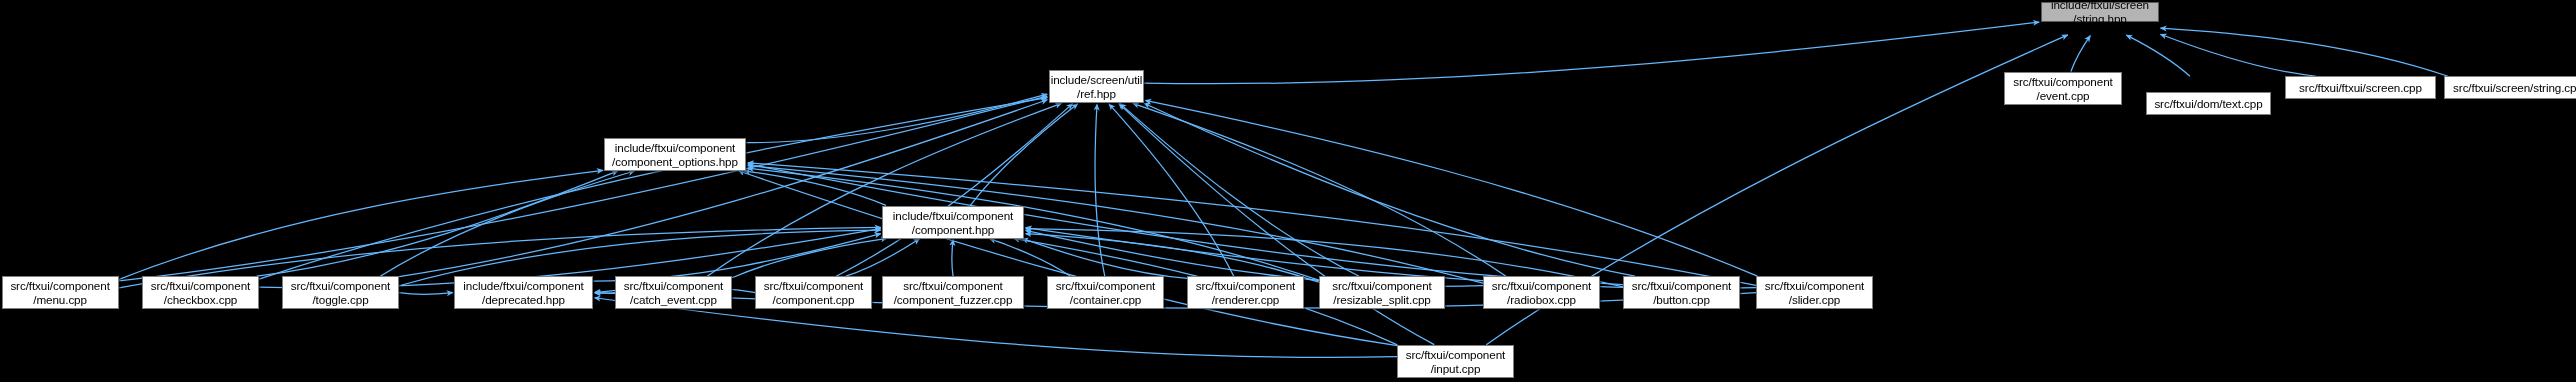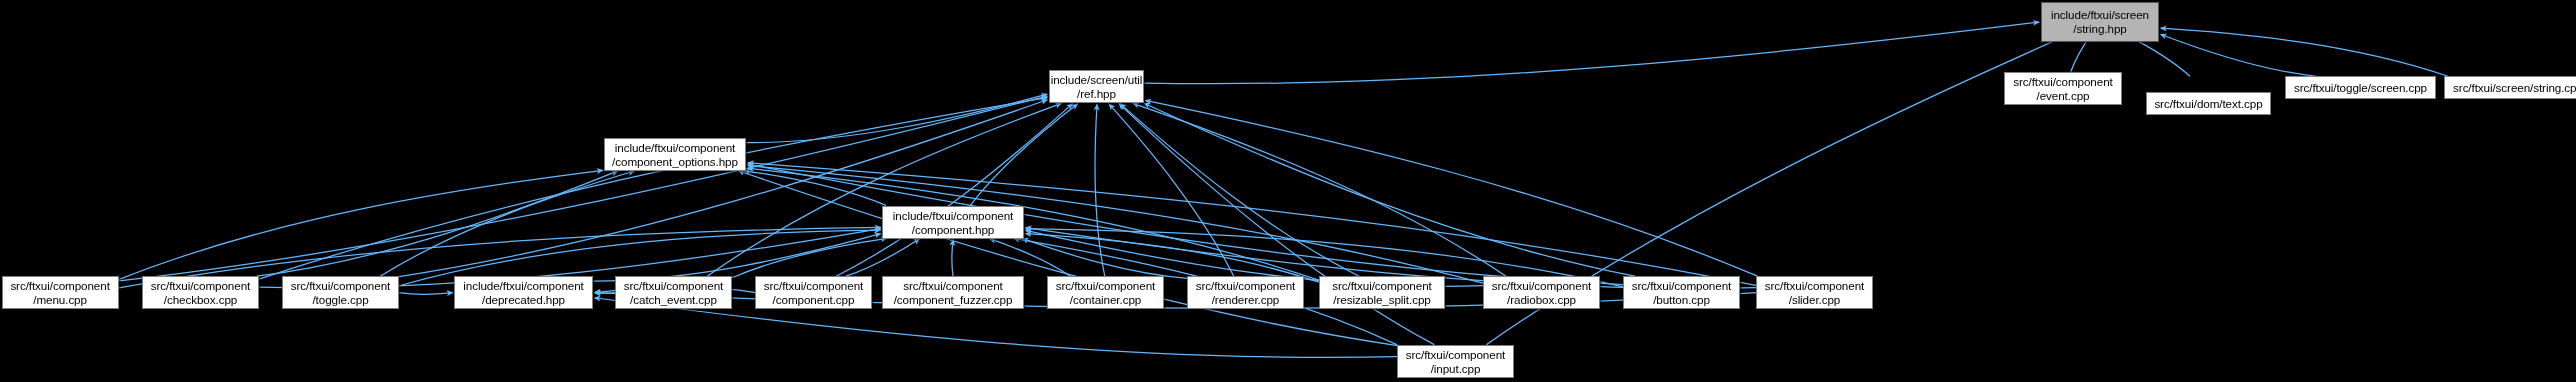--- a/index.html
+++ b/index.html
@@ -97,26 +97,26 @@
         <path d="M2256.0,369.8 C1933.3,377.3 1595.8,334.3 1317.0,292.6" marker-end="url(#arrow)"></path>
         <path d="M1795.0,443.2 C1634.1,369.4 1452.5,332.2 1301.7,306.5" marker-end="url(#arrow)"></path>
         <path d="M970.0,376.0 C898.9,364.6 823.7,369.7 763.0,376.0" marker-end="url(#arrow)"></path>
         <path d="M790.0,376.0 C780.1,377.5 769.7,376.8 763.0,376.0" marker-end="url(#arrow)"></path>
         <path d="M1795.0,458.5 C1441.0,466.5 1069.8,423.9 763.0,382.7" marker-end="url(#arrow)"></path>
         <path d="M2256.0,376.0 C1747.7,410.0 1209.5,394.7 763.0,376.0" marker-end="url(#arrow)"></path>
         <path d="M512.0,376.0 C536.1,379.8 561.7,378.1 581.0,376.0" marker-end="url(#arrow)"></path>
       </g>
   </svg>
   <div id="nodes">
-      <div class="node current" style="left: 2041px; top: 1.6px; width: 118px; height: 40px;"><span class="lbl">include/ftxui/screen
+      <div class="node current" style="left: 2041px; top: 1.6px; width: 118px; height: 20px;"><span class="lbl">include/ftxui/screen
 /string.hpp</span></div>
       <div class="node" style="left: 2004px; top: 72px; width: 118px; height: 33px;"><span class="lbl">src/ftxui/component
 /event.cpp</span></div>
       <div class="node" style="left: 2146px; top: 76px; width: 125px; height: 23.4px; margin-top: 16px;"><span class="lbl">src/ftxui/dom/text.cpp</span></div>
-      <div class="node" style="left: 2285px; top: 76px; width: 151px; height: 23.4px;"><span class="lbl">src/ftxui/toggle/screen.cpp</span></div>
+      <div class="node" style="left: 2285px; top: 76px; width: 151px; height: 23.4px;"><span class="lbl">src/ftxui/ftxui/screen.cpp</span></div>
       <div class="node" style="left: 2444px; top: 76px; width: 148px; height: 23.4px;"><span class="lbl">src/ftxui/screen/string.cpp</span></div>
       <div class="node" style="left: 1049px; top: 70px; width: 95px; height: 33px;"><span class="lbl">include/screen/util
 /ref.hpp</span></div>
       <div class="node" style="left: 604px; top: 138px; width: 142px; height: 33px;"><span class="lbl">include/ftxui/component
 /component_options.hpp</span></div>
       <div class="node" style="left: 882px; top: 206px; width: 142px; height: 33px;"><span class="lbl">include/ftxui/component
 /component.hpp</span></div>
       <div class="node" style="left: 1.6px; top: 276px; width: 117px; height: 33px;"><span class="lbl">src/ftxui/component
 /menu.cpp</span></div>
       <div class="node" style="left: 142px; top: 276px; width: 117px; height: 33px;"><span class="lbl">src/ftxui/component

